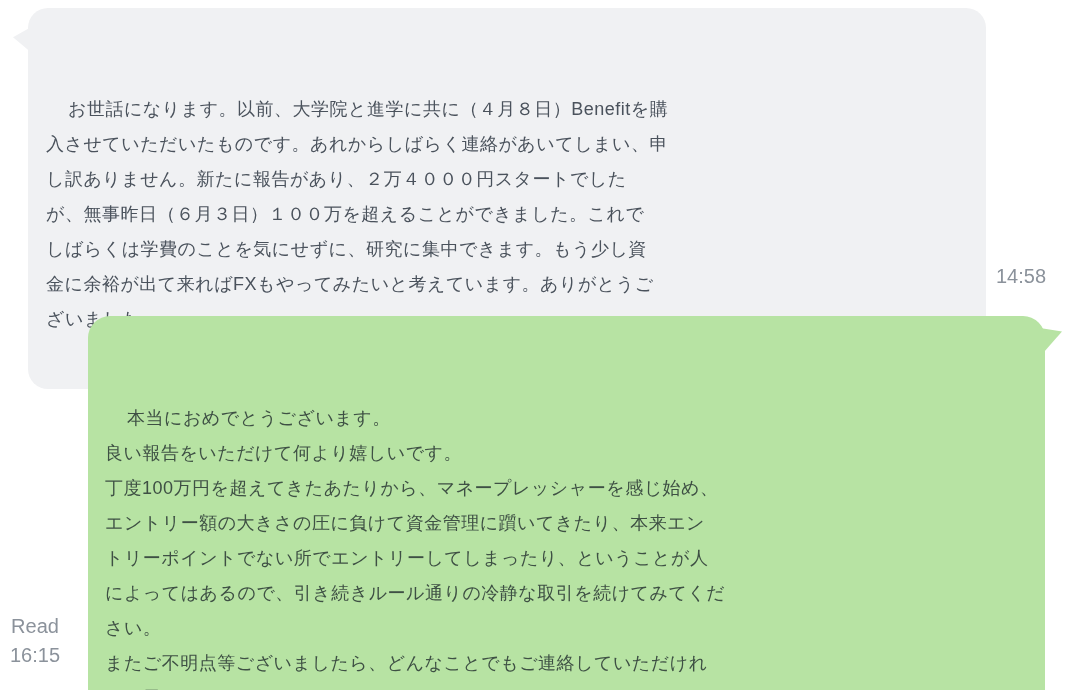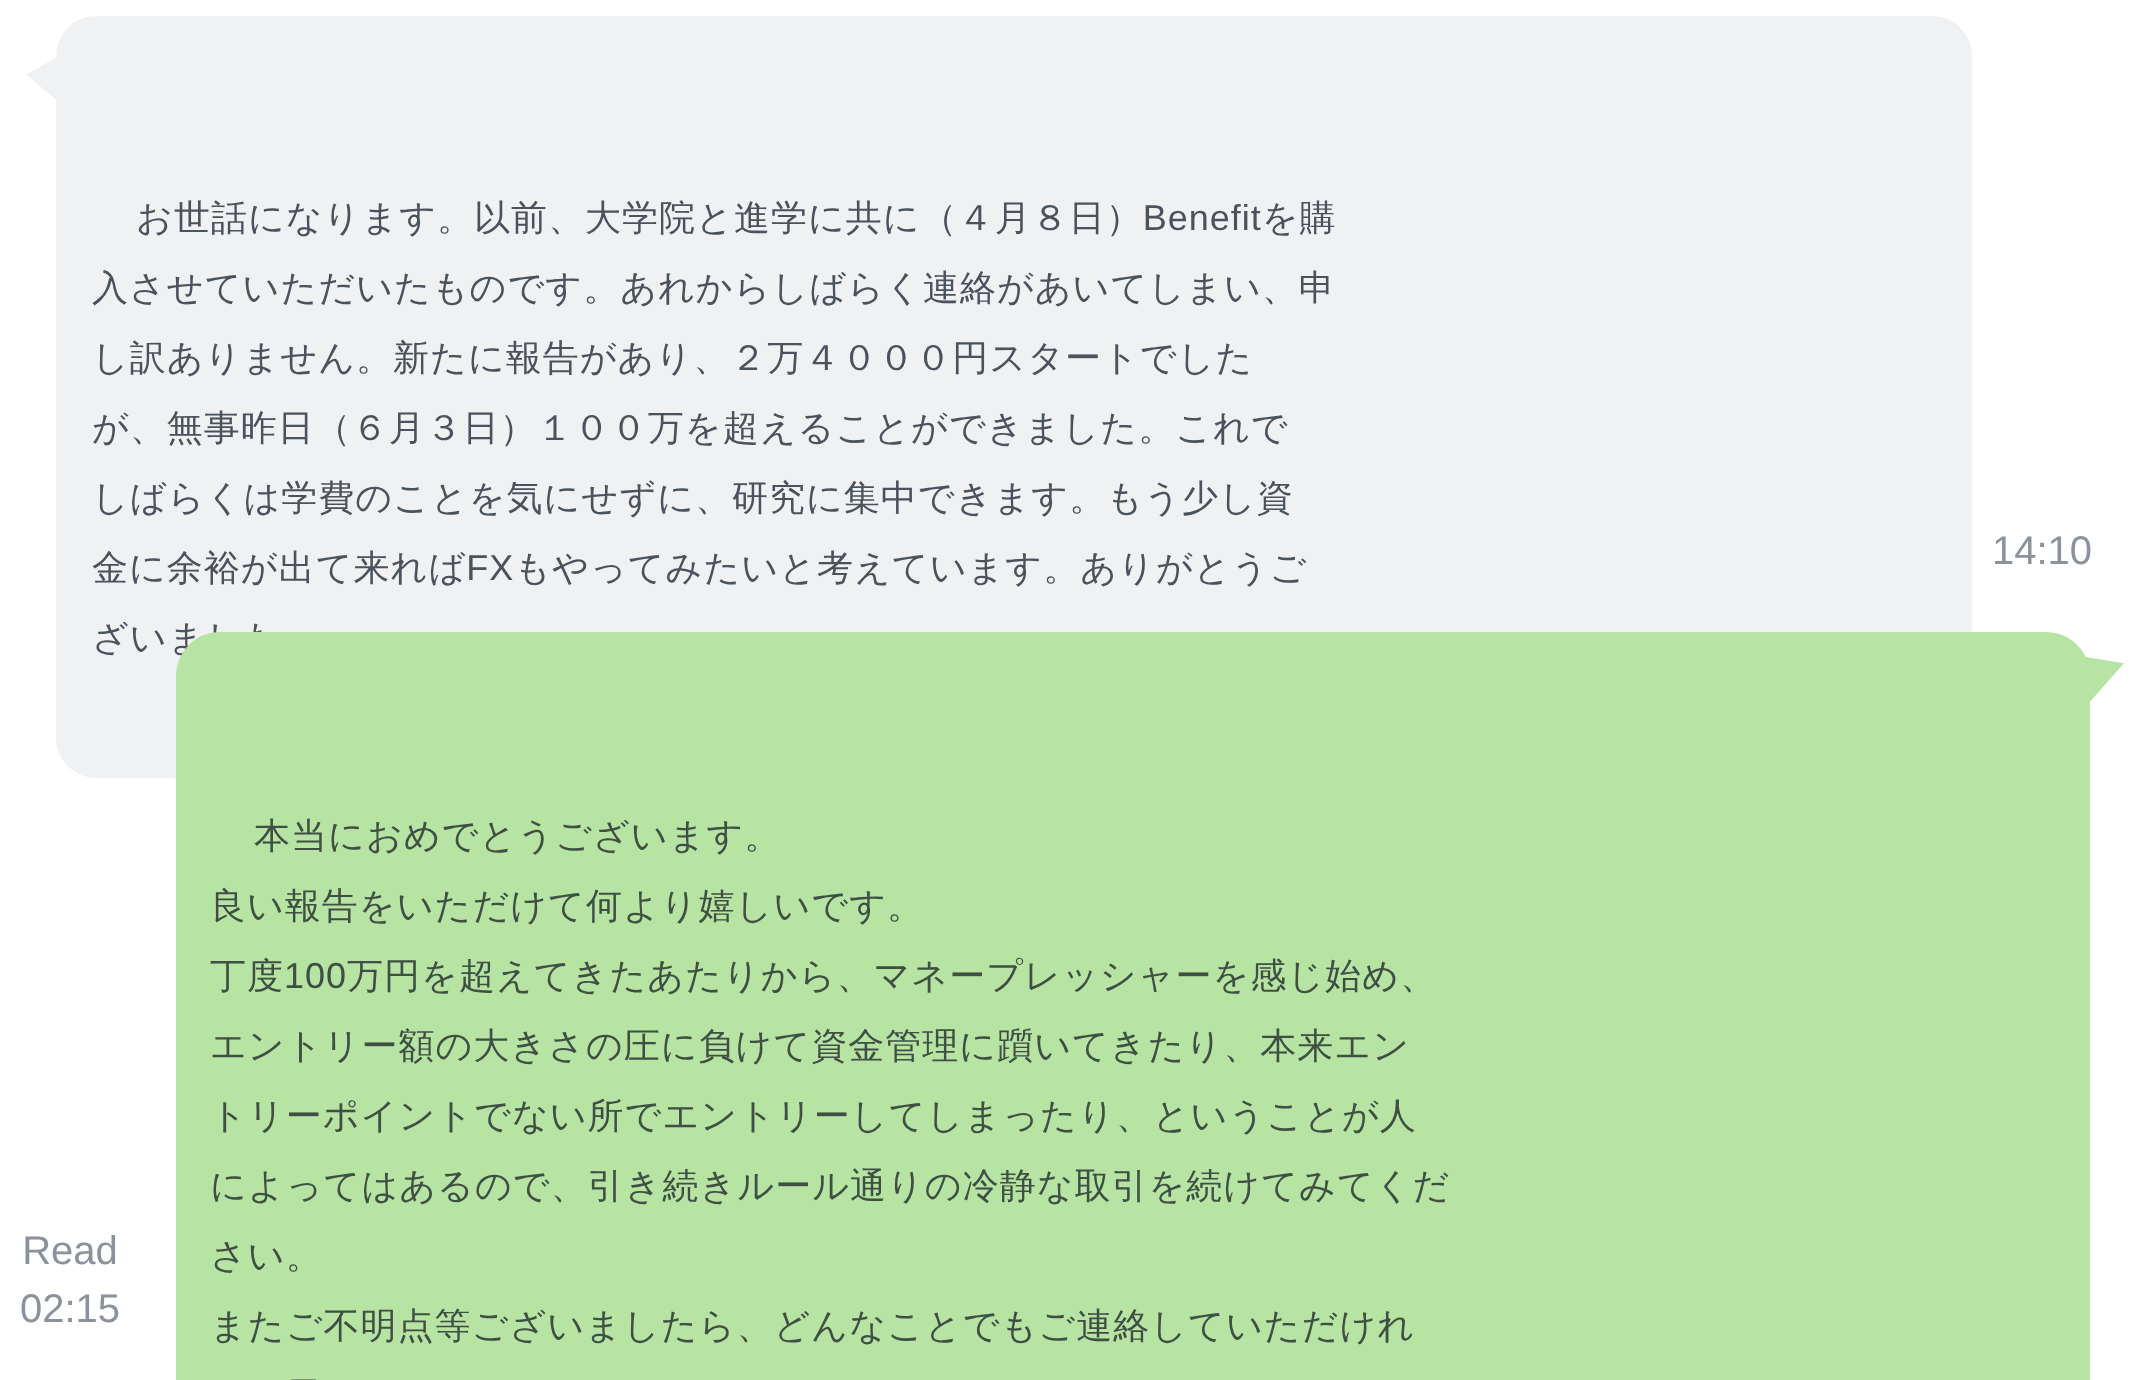--- a/index.html
+++ b/index.html
@@ -82,33 +82,33 @@
     <span class="tail-left"></span>
     <span>お世話になります。以前、大学院と進学に共に（４月８日）Benefitを購
 入させていただいたものです。あれからしばらく連絡があいてしまい、申
 し訳ありません。新たに報告があり、２万４０００円スタートでした
 が、無事昨日（６月３日）１００万を超えることができました。これで
 しばらくは学費のことを気にせずに、研究に集中できます。もう少し資
 金に余裕が出て来ればFXもやってみたいと考えています。ありがとうご
 ざいました。</span>
   </div>
 
-  <div class="meta time-received">14:10</div>
+  <div class="meta time-received">14:58</div>
 
   <div class="bubble bubble-sent">
     <span class="tail-right"></span>
     <span>本当におめでとうございます。
 良い報告をいただけて何より嬉しいです。
 丁度100万円を超えてきたあたりから、マネープレッシャーを感じ始め、
 エントリー額の大きさの圧に負けて資金管理に躓いてきたり、本来エン
 トリーポイントでない所でエントリーしてしまったり、ということが人
 によってはあるので、引き続きルール通りの冷静な取引を続けてみてくだ
 さい。
 またご不明点等ございましたら、どんなことでもご連絡していただけれ
 ばと思います。</span>
   </div>
 
   <div class="meta meta-sent">
     <div>Read</div>
-    <div>02:15</div>
+    <div>16:15</div>
   </div>
 
 </div>
 
 </body></html>

